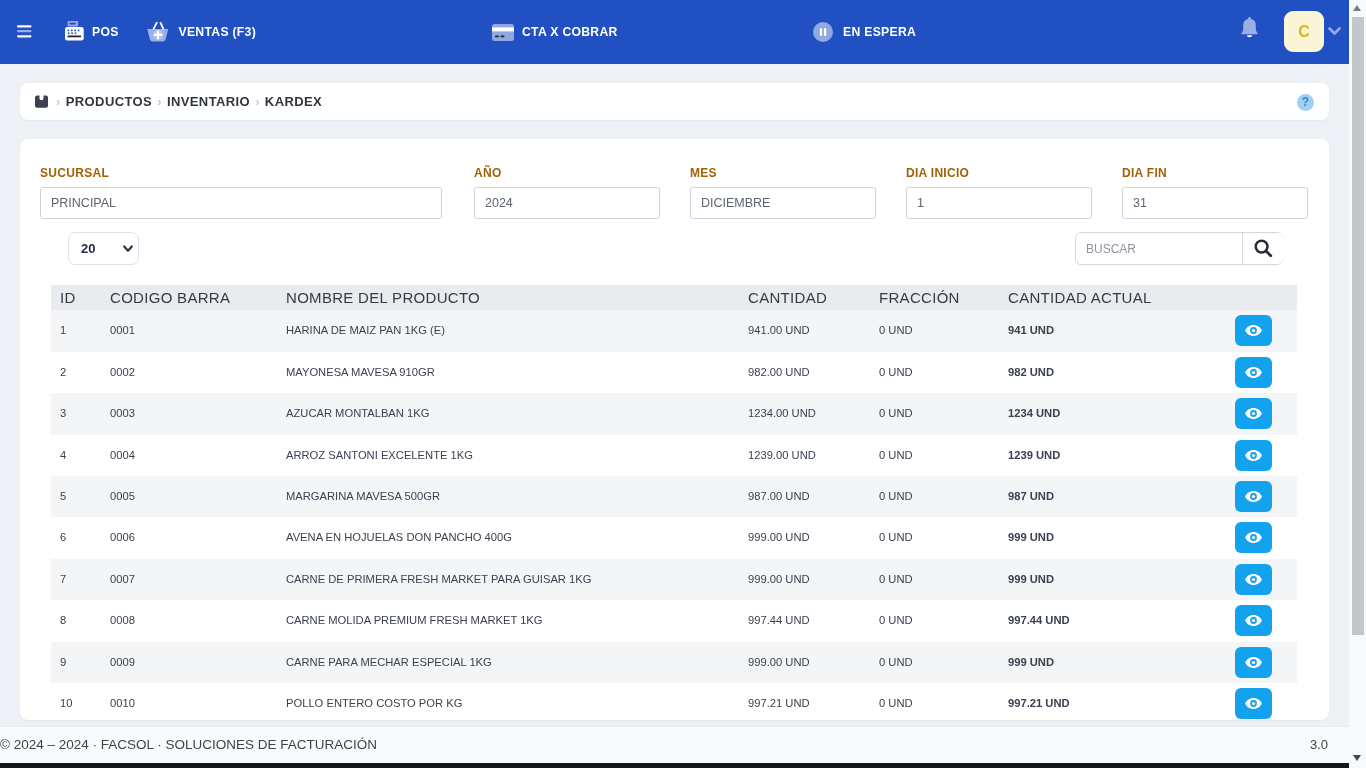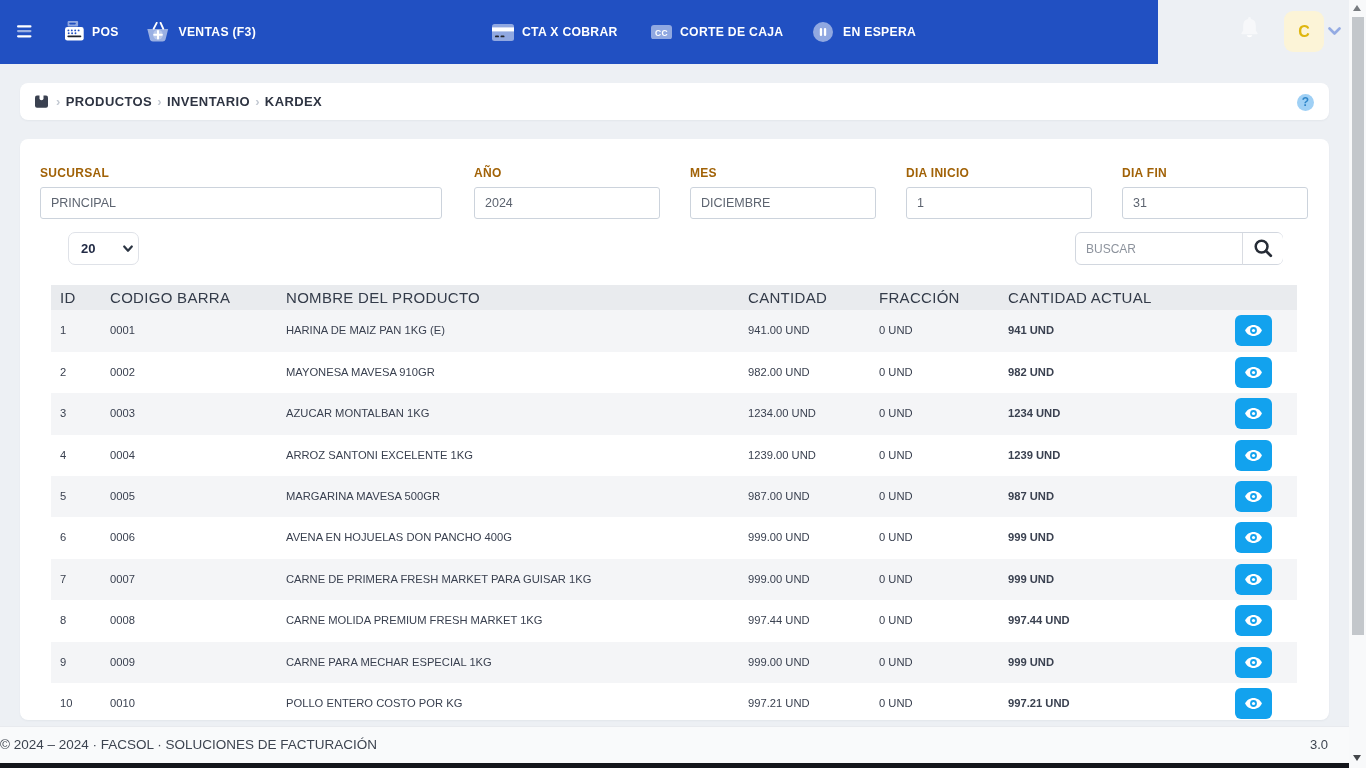--- a/index.html
+++ b/index.html
@@ -1,21 +1,21 @@
 <!DOCTYPE html>
 <html><head>
 <meta charset="utf-8">
 <style>
 * { margin:0; padding:0; box-sizing:border-box; }
 html,body { width:1366px; height:768px; overflow:hidden; }
 body { font-family:"Liberation Sans", sans-serif; background:#edf0f4; position:relative; }
 .abs { position:absolute; }
 
 
-#nav { position:absolute; left:0; top:0; width:1158px; height:64px; background:#2150c2; }
+#nav { position:absolute; left:0; top:0; width:1349px; height:64px; background:#2150c2; }
 .navitem { position:absolute; top:0; height:64px; display:flex; align-items:center; color:#fff; font-weight:bold; font-size:12.2px; letter-spacing:.3px; }
 .navitem svg { display:block; }
 
 
 #bcard { position:absolute; left:20px; top:83px; width:1309px; height:37px; background:#fff; border-radius:8px; box-shadow:0 1px 2px rgba(40,50,70,.05); }
 #bcard .crumbs { position:absolute; left:31px; top:0; height:37px; display:flex; align-items:center; font-size:13px; font-weight:bold; color:#2e3442; letter-spacing:.4px; }
 .crumbsep { color:#c3c9d2; margin:0 5px; font-size:13px; font-weight:bold; }
 #help { position:absolute; right:15px; top:11px; width:17px; height:17px; border-radius:50%; background:#9fd0f5; color:#2f86c9; font-size:12px; font-weight:bold; text-align:center; line-height:17px; }
 
 
@@ -101,27 +101,20 @@
   <div class="navitem" style="left:492px">
     <svg width="22" height="17" viewBox="0 0 22 17" style="margin-right:8px">
       <rect x="0" y="0" width="22" height="17" rx="2.5" fill="#fff" opacity=".5"></rect>
       <rect x="0" y="3.4" width="22" height="4" fill="#fff"></rect>
       <rect x="3" y="11.5" width="4" height="1.8" rx="0.9" fill="#20242c"></rect>
       <rect x="8.5" y="11.5" width="4" height="1.8" rx="0.9" fill="#20242c"></rect>
     </svg>
     <span>CTA X COBRAR</span>
   </div>
 
-  <div class="navitem" style="left:651px">
-    <svg width="21" height="14.5" viewBox="0 0 21 14.5" style="margin-right:8px">
-      <rect x="0" y="0" width="21" height="14.5" rx="3" fill="#fff" opacity=".5"></rect>
-      <text x="10.5" y="10.6" text-anchor="middle" font-family="Liberation Sans, sans-serif" font-size="8.5" font-weight="bold" fill="#fff">CC</text>
-    </svg>
-    <span>CORTE DE CAJA</span>
-  </div>
 
   <div class="navitem" style="left:813px">
     <svg width="20" height="20" viewBox="0 0 20 20" style="margin-right:10px">
       <circle cx="10" cy="10" r="10" fill="#fff" opacity=".5"></circle>
       <rect x="6.8" y="6" width="2.3" height="8" rx="1.1" fill="#fff"></rect>
       <rect x="10.9" y="6" width="2.3" height="8" rx="1.1" fill="#fff"></rect>
     </svg>
     <span>EN ESPERA</span>
   </div>
 

